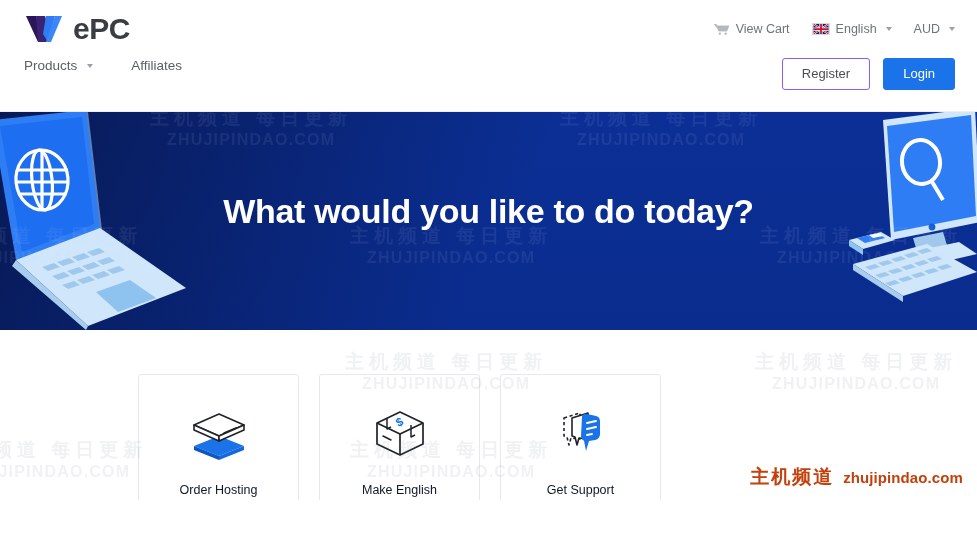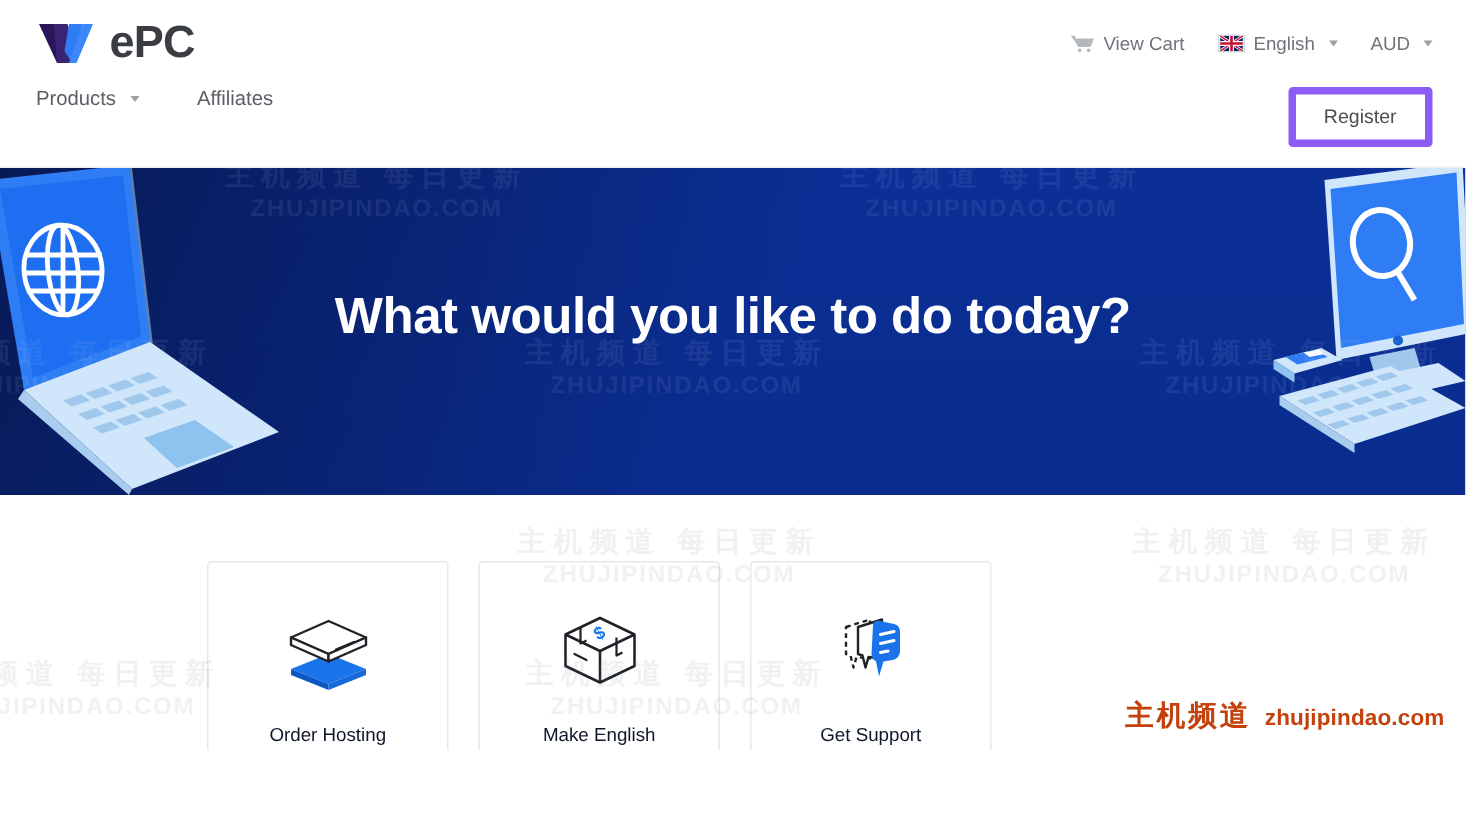--- a/index.html
+++ b/index.html
@@ -78,21 +78,21 @@
   .nav-actions { margin-left: auto; display: flex; align-items: center; gap: 13px; }
   .btn {
     font-size: 13px;
     border-radius: 3px;
     padding: 8px 19px;
     cursor: pointer;
     line-height: 1.1;
     white-space: nowrap;
     font-family: "Liberation Sans", sans-serif;
   }
-  .btn-outline { background: #fff; border: 5px solid #8b5cf6; color: #4a4d52; }
+  .btn-outline { background: #fff; border: 1px solid #8b5cf6; color: #4a4d52; }
   .btn-primary { background: #1a73e8; border: 1px solid #1a73e8; color: #ffffff; }
 
   
   .hero {
     position: relative;
     height: 218px;
     overflow: hidden;
     background: #0b2f96;
   }
   .hero-bg {
@@ -235,20 +235,21 @@
       </div>
 
       <div class="nav-link">
         <span>Affiliates</span>
       </div>
 
     </div>
 
     <div class="nav-actions">
       <button class="btn btn-outline">Register</button>
+      <button class="btn btn-primary">Login</button>
     </div>
   </div>
 
   <div class="hero">
     <div class="hero-bg"></div>
 
     <svg class="hero-art left" width="200" height="218" viewBox="0 0 200 218">
       <g>
         <polygon points="5,10 98,0 112,118 28,150" fill="#9fd0f5" opacity="0.55"></polygon>
         <polygon points="2,8 96,-2 110,116 26,148" fill="#2f7df4"></polygon>

